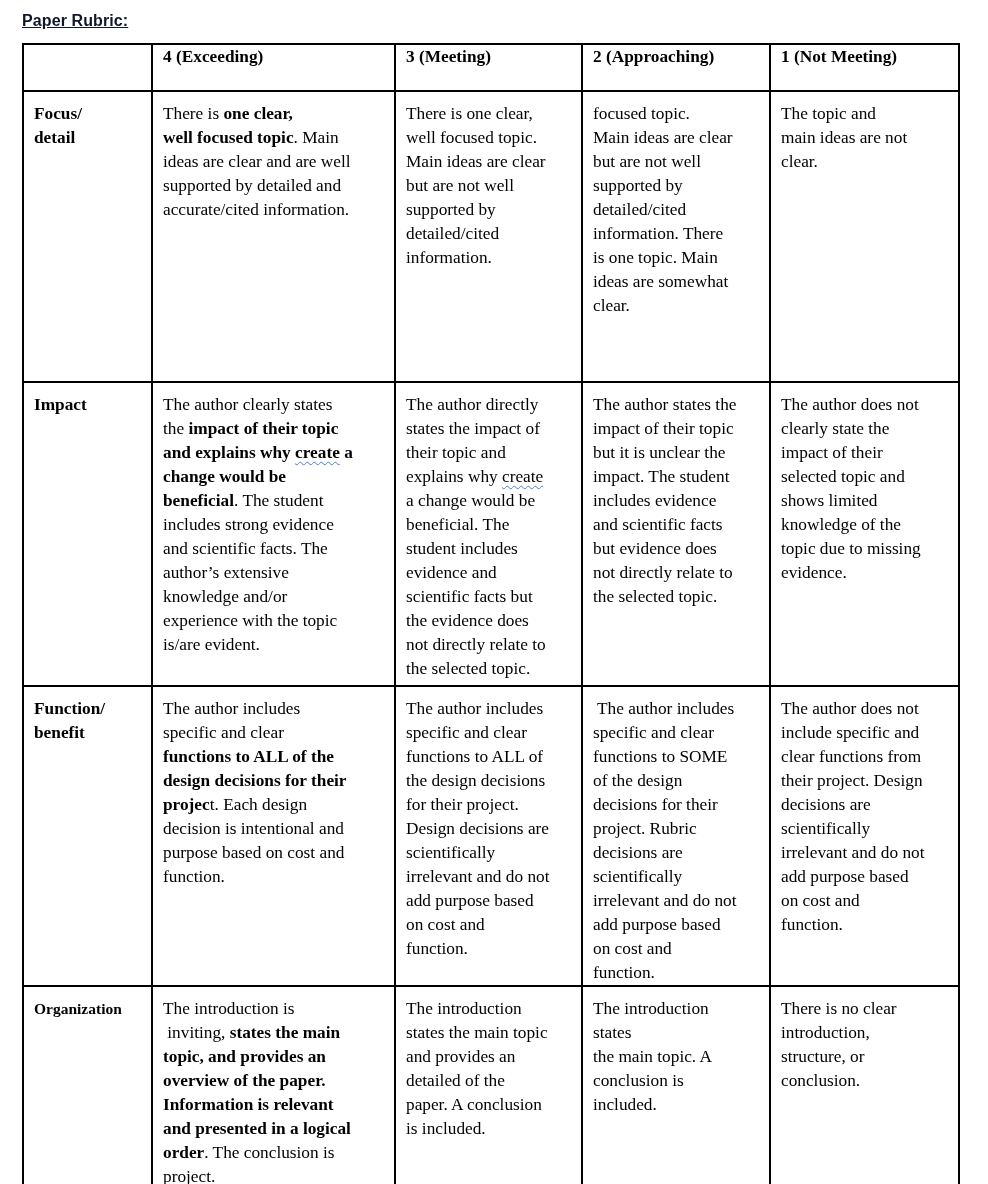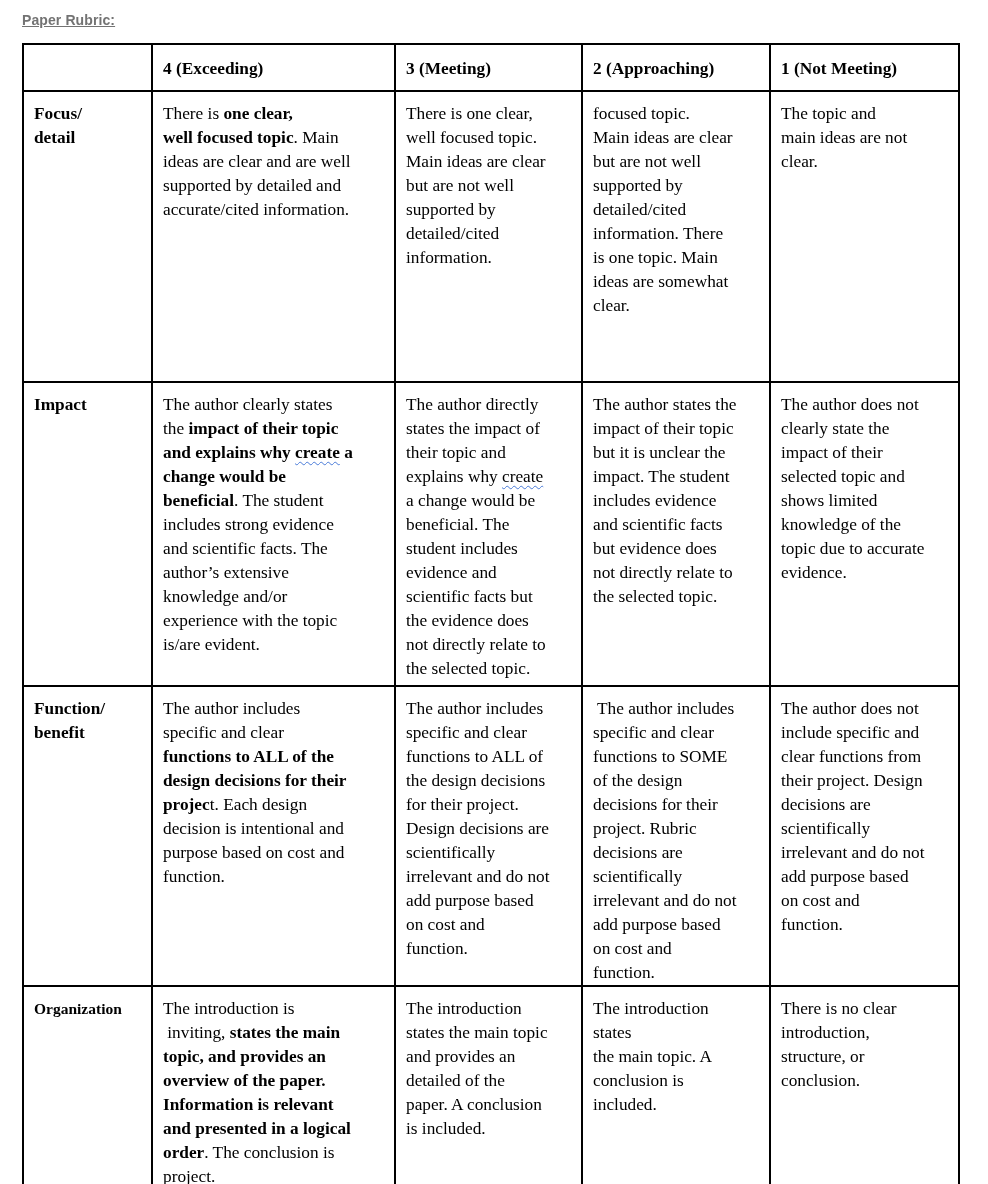--- a/index.html
+++ b/index.html
@@ -1,36 +1,36 @@
 <!DOCTYPE html>
 <html><head>
   <meta charset="utf-8">
   <style>
     html, body { margin: 0; padding: 0; background: #ffffff; }
     body { width: 988px; height: 1184px; position: relative; overflow: hidden; }
     .title {
       position: absolute; left: 22px; top: 12px;
       font-family: "Liberation Sans", sans-serif; font-weight: bold;
-      font-size: 14px; text-decoration: underline; color: #737373;
+      font-size: 16px; text-decoration: underline; color: #0f172a;
       letter-spacing: 0.1px;
     }
     table.rubric {
       position: absolute; left: 22px; top: 43px;
       border-collapse: collapse; table-layout: fixed;
       width: 936px;
       font-family: "Liberation Serif", serif; color: #000;
     }
     table.rubric td {
       border: 2px solid #000;
       vertical-align: top;
       padding: 10px 10px 0 10px;
       font-size: 17.3px; line-height: 24px;
       box-sizing: border-box;
     }
-    table.rubric tr.head td { height: 47px; padding-top: 12px; font-weight: bold; margin-left: 38px; }
+    table.rubric tr.head td { height: 47px; padding-top: 0; font-weight: bold; margin-left: 38px; }
     table.rubric tr.r1 td { height: 291px; }
     table.rubric tr.r2 td { height: 304px; }
     table.rubric tr.r3 td { height: 276px; }
     table.rubric tr.r4 td { height: 162px; }
     .crit { font-weight: bold; }
     .crit.small { font-size: 15.5px; }
     .line { display: block; white-space: pre; }
     b { font-weight: bold; }
     .squig {
       text-decoration: underline wavy #4a7bd8;
@@ -140,21 +140,21 @@
           <span class="line"><span>not directly relate to</span></span>
           <span class="line"><span>the selected topic.</span></span>
         </td>
         <td>
           <span class="line"><span>The author does not</span></span>
           <span class="line"><span>clearly state the</span></span>
           <span class="line"><span>impact of their</span></span>
           <span class="line"><span>selected topic and</span></span>
           <span class="line"><span>shows limited</span></span>
           <span class="line"><span>knowledge of the</span></span>
-          <span class="line"><span>topic due to accurate</span></span>
+          <span class="line"><span>topic due to missing</span></span>
           <span class="line"><span>evidence.</span></span>
         </td>
       </tr>
     <tr class="r3">
         <td class="crit">
           <span class="line">Function/</span>
           <span class="line">benefit</span>
         </td>
         <td>
           <span class="line"><span>The author includes</span></span>

